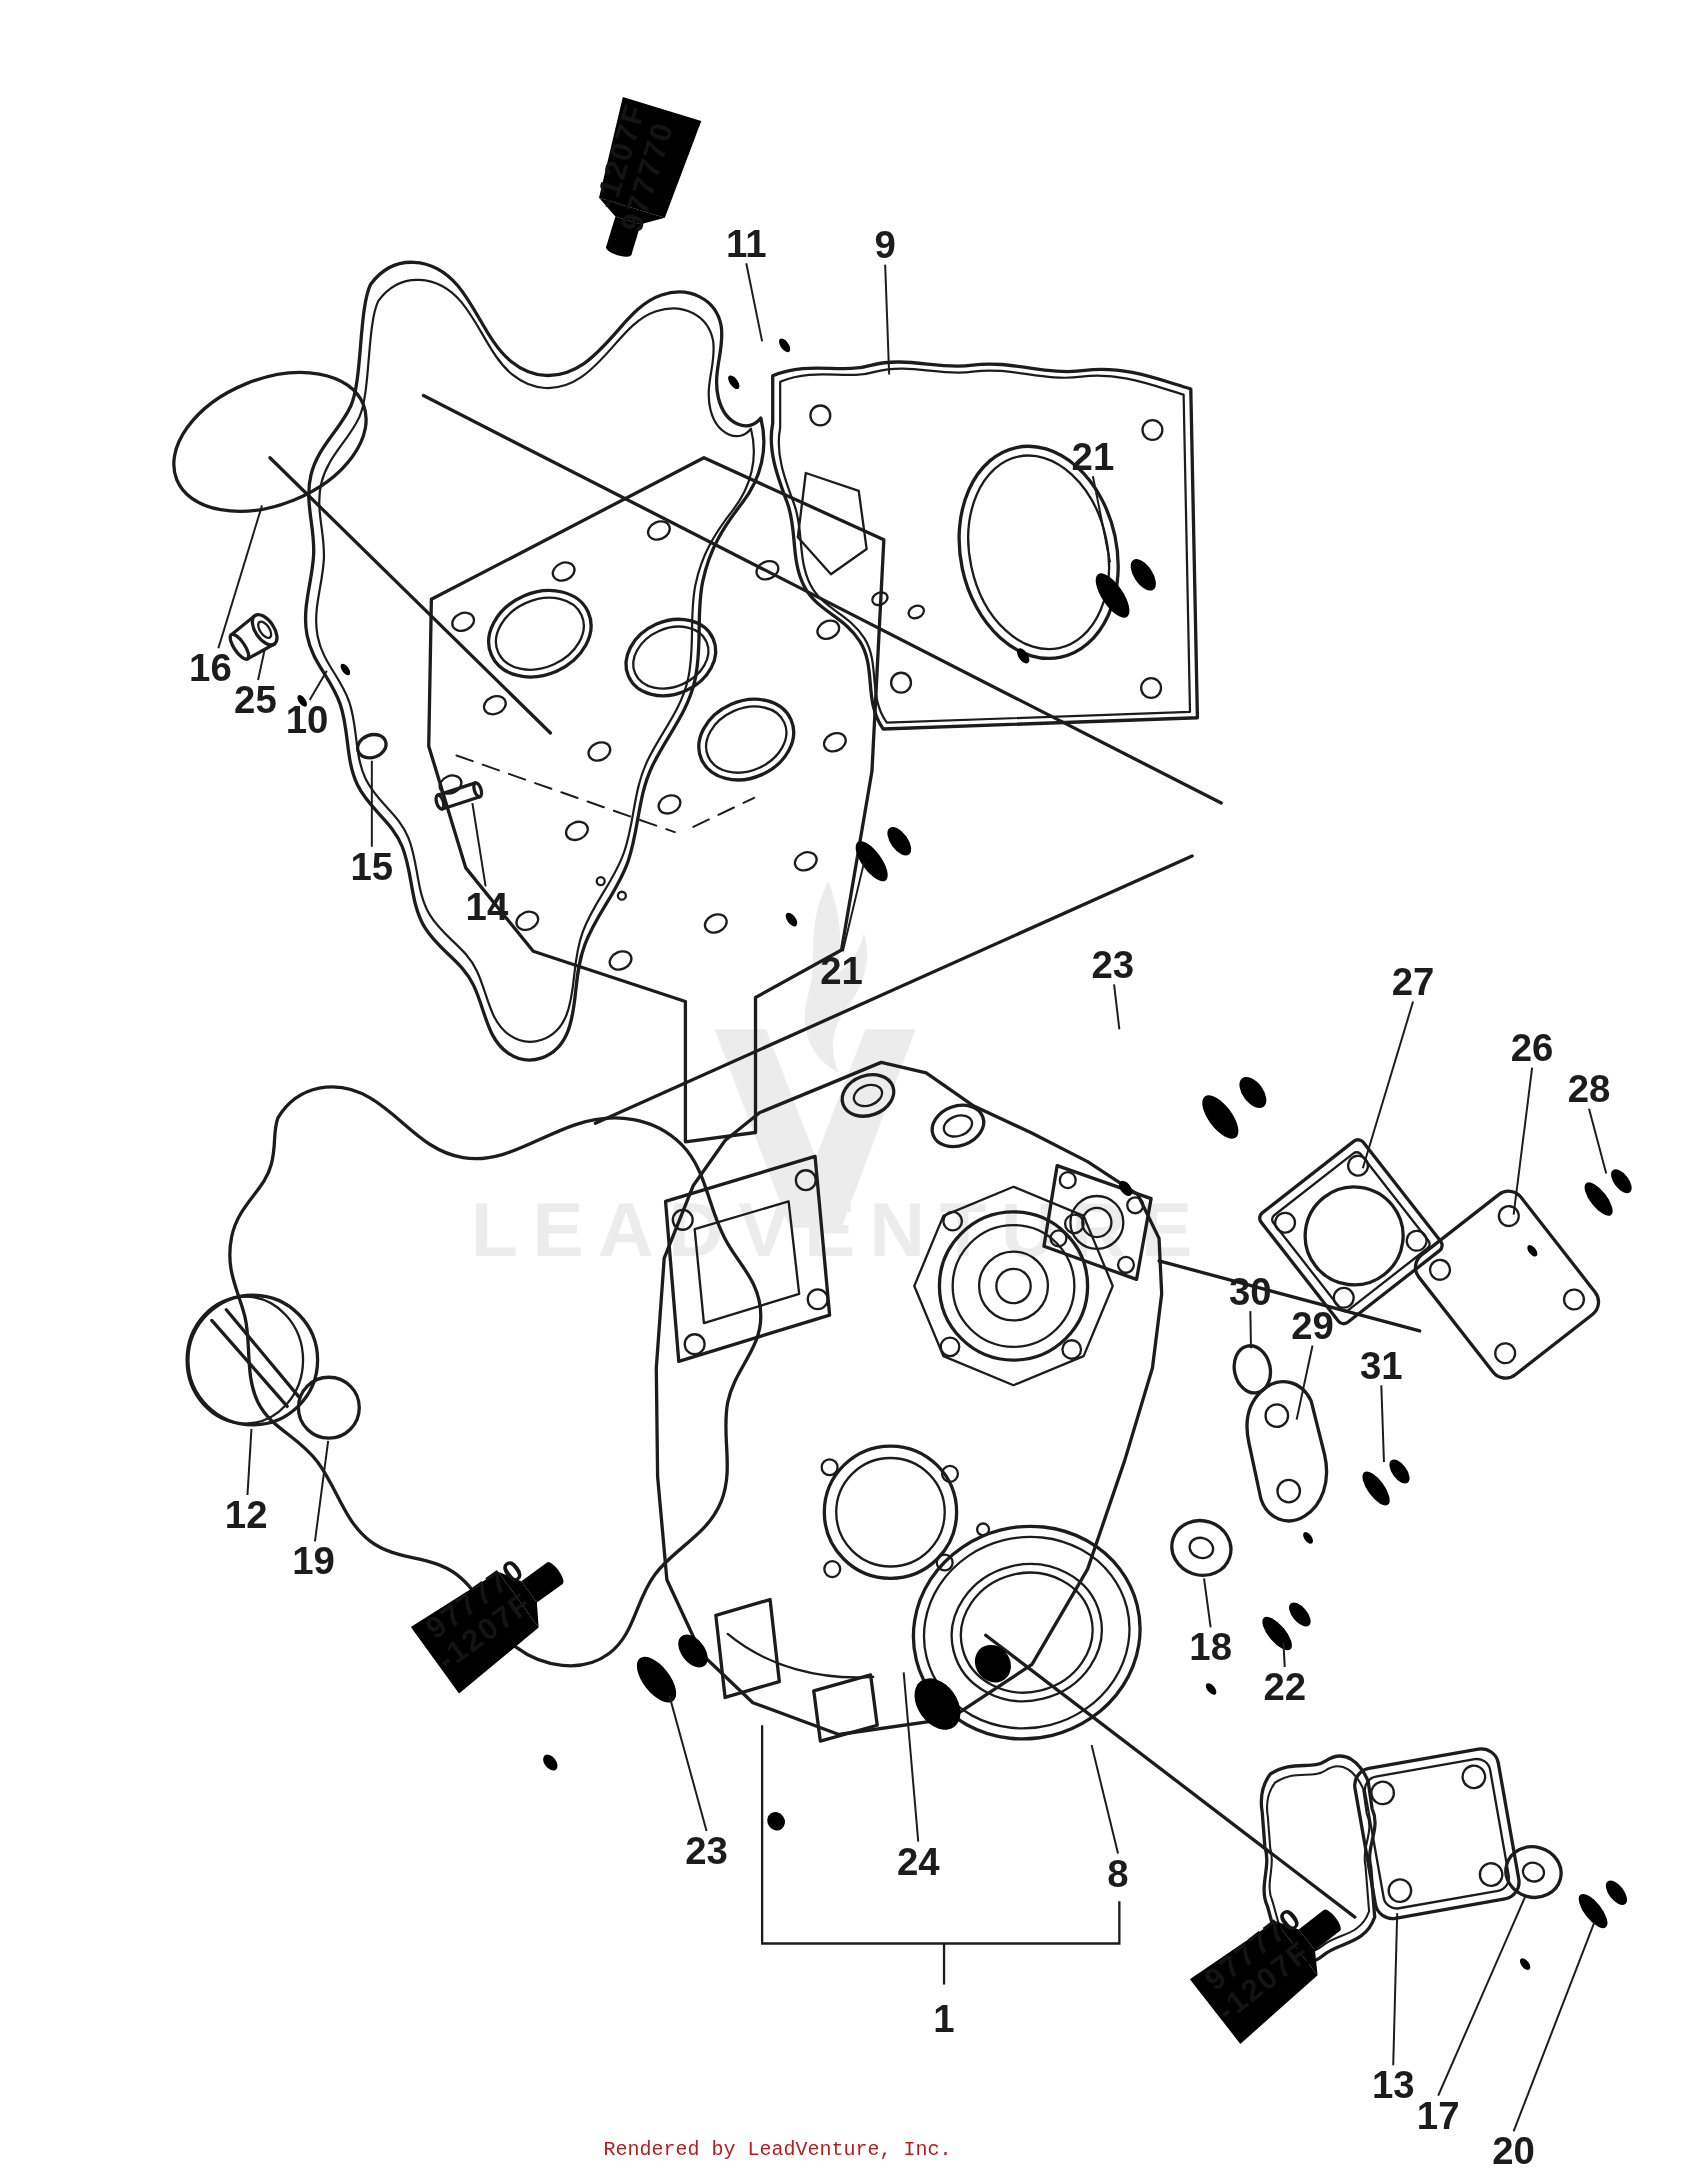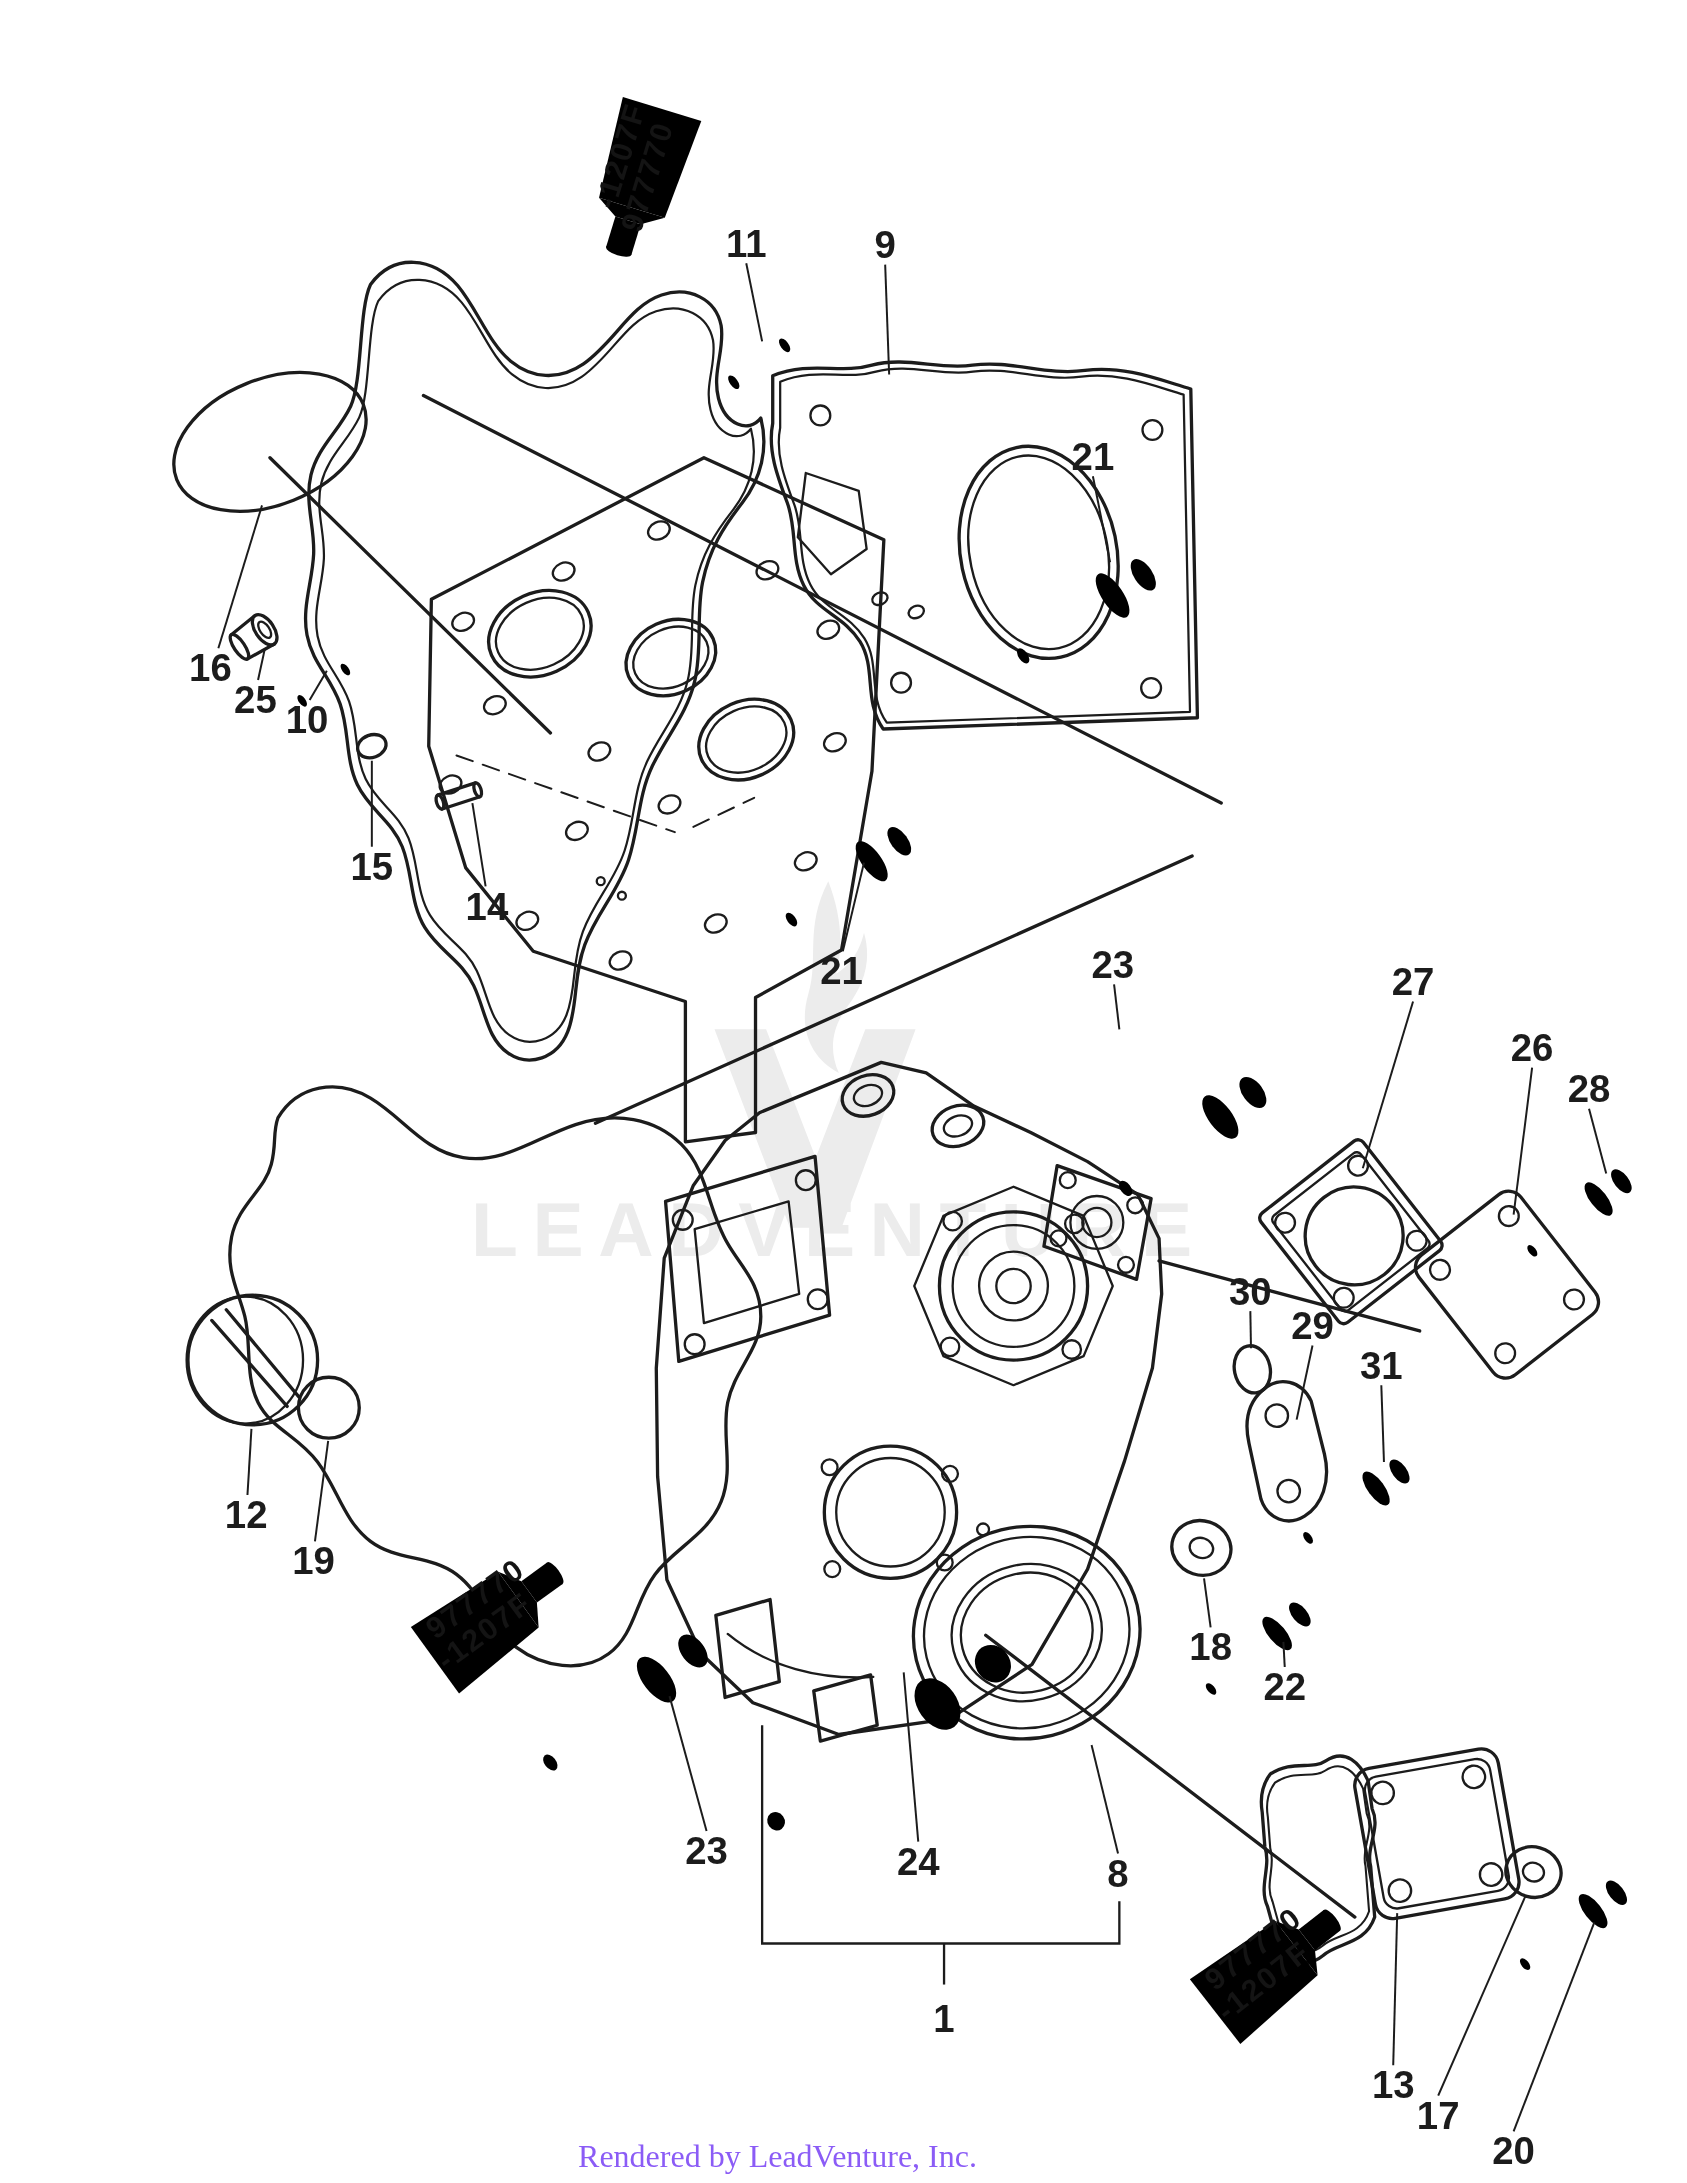--- a/index.html
+++ b/index.html
@@ -3,21 +3,21 @@
 <meta charset="utf-8">
 <style>
   html,body{margin:0;padding:0;background:#fff;}
   .canvas{position:relative;width:1687px;height:2183px;background:#fff;overflow:hidden;}
   svg{position:absolute;left:0;top:0;}
   svg text{font-family:"Liberation Sans",sans-serif;}
   .callout{font-size:58px;font-weight:700;fill:#1c1c1c;}
   .tubetxt{font-size:46px;font-weight:700;letter-spacing:3px;fill:#141414;}
   .wm-text{font-size:116px;font-weight:600;letter-spacing:22px;}
   .footer{position:absolute;top:2138px;left:0;width:1555px;text-align:center;
-          font-family:Liberation Serif, serif;font-size:32px;color:#8b5cf6;}
+          font-family:Liberation Mono, monospace;font-size:20px;color:#b91c1c;}
   .art path,.art ellipse,.art circle,.art rect,.art line,.art polygon,.art polyline{
       fill:none;stroke:#1c1c1c;stroke-width:5;stroke-linecap:round;stroke-linejoin:round;}
   .thin *, .thin{stroke-width:3.5 !important;}
   .xtra-thin{stroke-width:3 !important;}
 </style>
 </head>
 <body>
 
 <div class="canvas">
 

